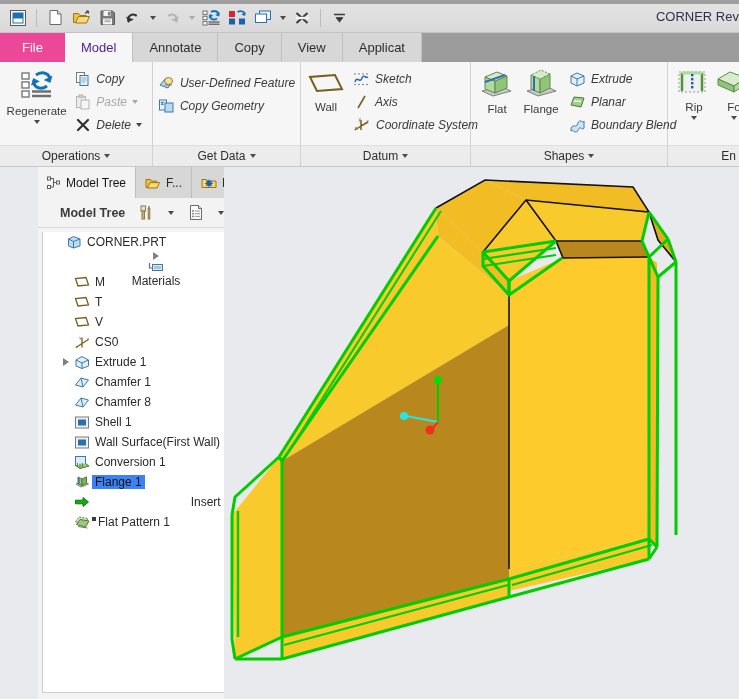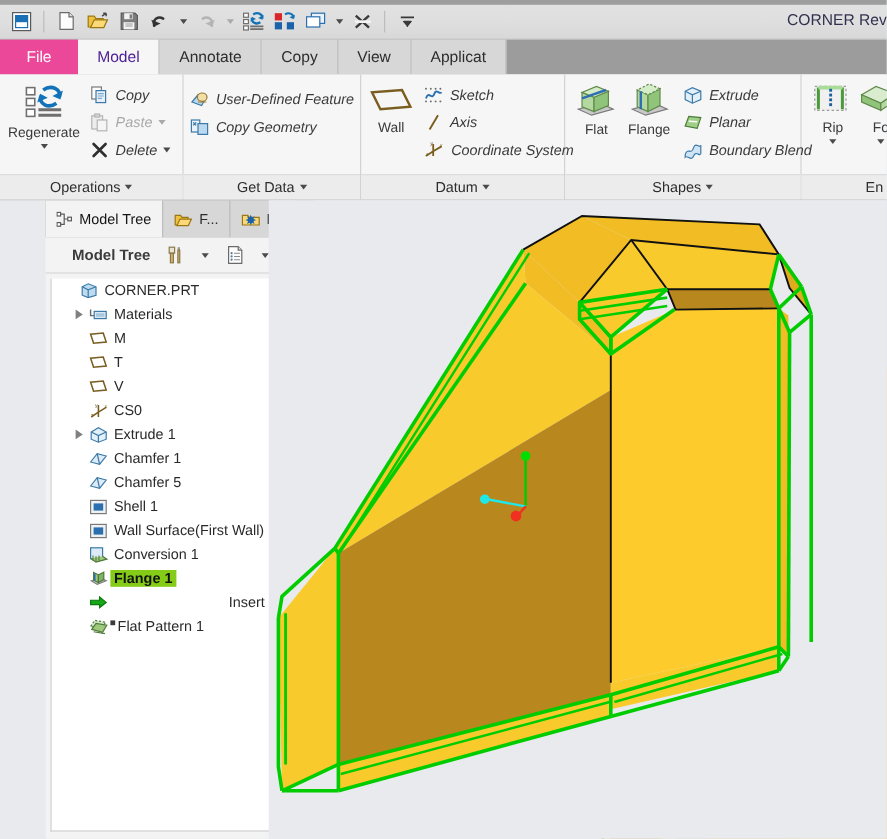--- a/index.html
+++ b/index.html
@@ -103,21 +103,21 @@
   .tnode {
     display: flex; align-items: center; height: 20px; font-size: 12px;
     color: #2a2a2a; cursor: default; white-space: nowrap;
   }
   .tnode .arrow {
     width: 13px; display: flex; align-items: center; justify-content: center; flex: none;
   }
   .tri-r { width: 0; height: 0; border-top: 4px solid transparent; border-bottom: 4px solid transparent; border-left: 6px solid #808080; }
   .tnode .ticon { width: 20px; display:flex; align-items:center; justify-content:center; flex: none; }
   .tnode .tlabel { padding: 0 3px; }
-  .tnode .tlabel.sel { background: #84cc16; color: #111; font-weight: bold; }
+  .tnode .tlabel.sel { background: #3b82f6; color: #111; }
 
   
   #viewport {
     position: absolute; left: 224px; top: 167px; width: 515px; height: 532px;
     background: #e8eaee; overflow: hidden;
   }
   #vp-left-edge { position:absolute; left:0; top:0; width:2px; height:532px; background:#d3d5d9;}
   #model-svg { position: absolute; left: 0; top: 0; }
 </style>
 </head>
@@ -585,21 +585,21 @@
       <span class="arrow"></span>
       <span class="ticon">
         <svg width="15" height="14" viewBox="0 0 15 14">
           <path d="M1.5 4 L6.5 1.5 L13 4 L13 11 L6.5 13 L1.5 11 Z" fill="#bddcef" stroke="#3d7aa8"></path>
           <path d="M1.5 4 L6.5 6.5 L13 4 M6.5 6.5 L6.5 13" stroke="#3d7aa8" fill="none"></path>
         </svg>
       </span>
       <span class="tlabel">CORNER.PRT</span>
     </div>
 
-    <div class="tnode" style="padding-left:16px;">
+    <div class="tnode" style="padding-left:16px;flex-direction:column;">
       <span class="arrow">
           <span class="tri-r"></span>
         </span>
       <span class="ticon">
         <svg width="16" height="14" viewBox="0 0 16 14">
           <path d="M1.5 3 v5 h3" fill="none" stroke="#6a6a6a" stroke-width="1.2"></path>
           <rect x="4.5" y="4.5" width="10" height="6" fill="#dce8f2" stroke="#3d7aa8"></rect>
           <rect x="6" y="6" width="7" height="3" fill="#a8c8e0"></rect>
         </svg>
       </span>
@@ -668,21 +668,21 @@
       <span class="tlabel">Chamfer 1</span>
     </div>
 
     <div class="tnode" style="padding-left:29px;">
       <span class="ticon">
         <svg width="16" height="15" viewBox="0 0 16 15">
           <path d="M1.5 10 L7 3 L14.5 5 L9 12 Z" fill="#dcebf7" stroke="#3d7aa8"></path>
           <path d="M7 3 L9 12" stroke="#3d7aa8"></path>
         </svg>
       </span>
-      <span class="tlabel">Chamfer 5</span>
+      <span class="tlabel">Chamfer 8</span>
     </div>
 
     <div class="tnode" style="padding-left:29px;">
       <span class="ticon">
         <svg width="16" height="15" viewBox="0 0 16 15">
           <rect x="1.5" y="2" width="13" height="11" fill="#eef2f6" stroke="#7a7a7a"></rect>
           <rect x="4" y="4.5" width="8" height="6" fill="#2a6fae"></rect>
         </svg>
       </span>
       <span class="tlabel">Shell 1</span>

